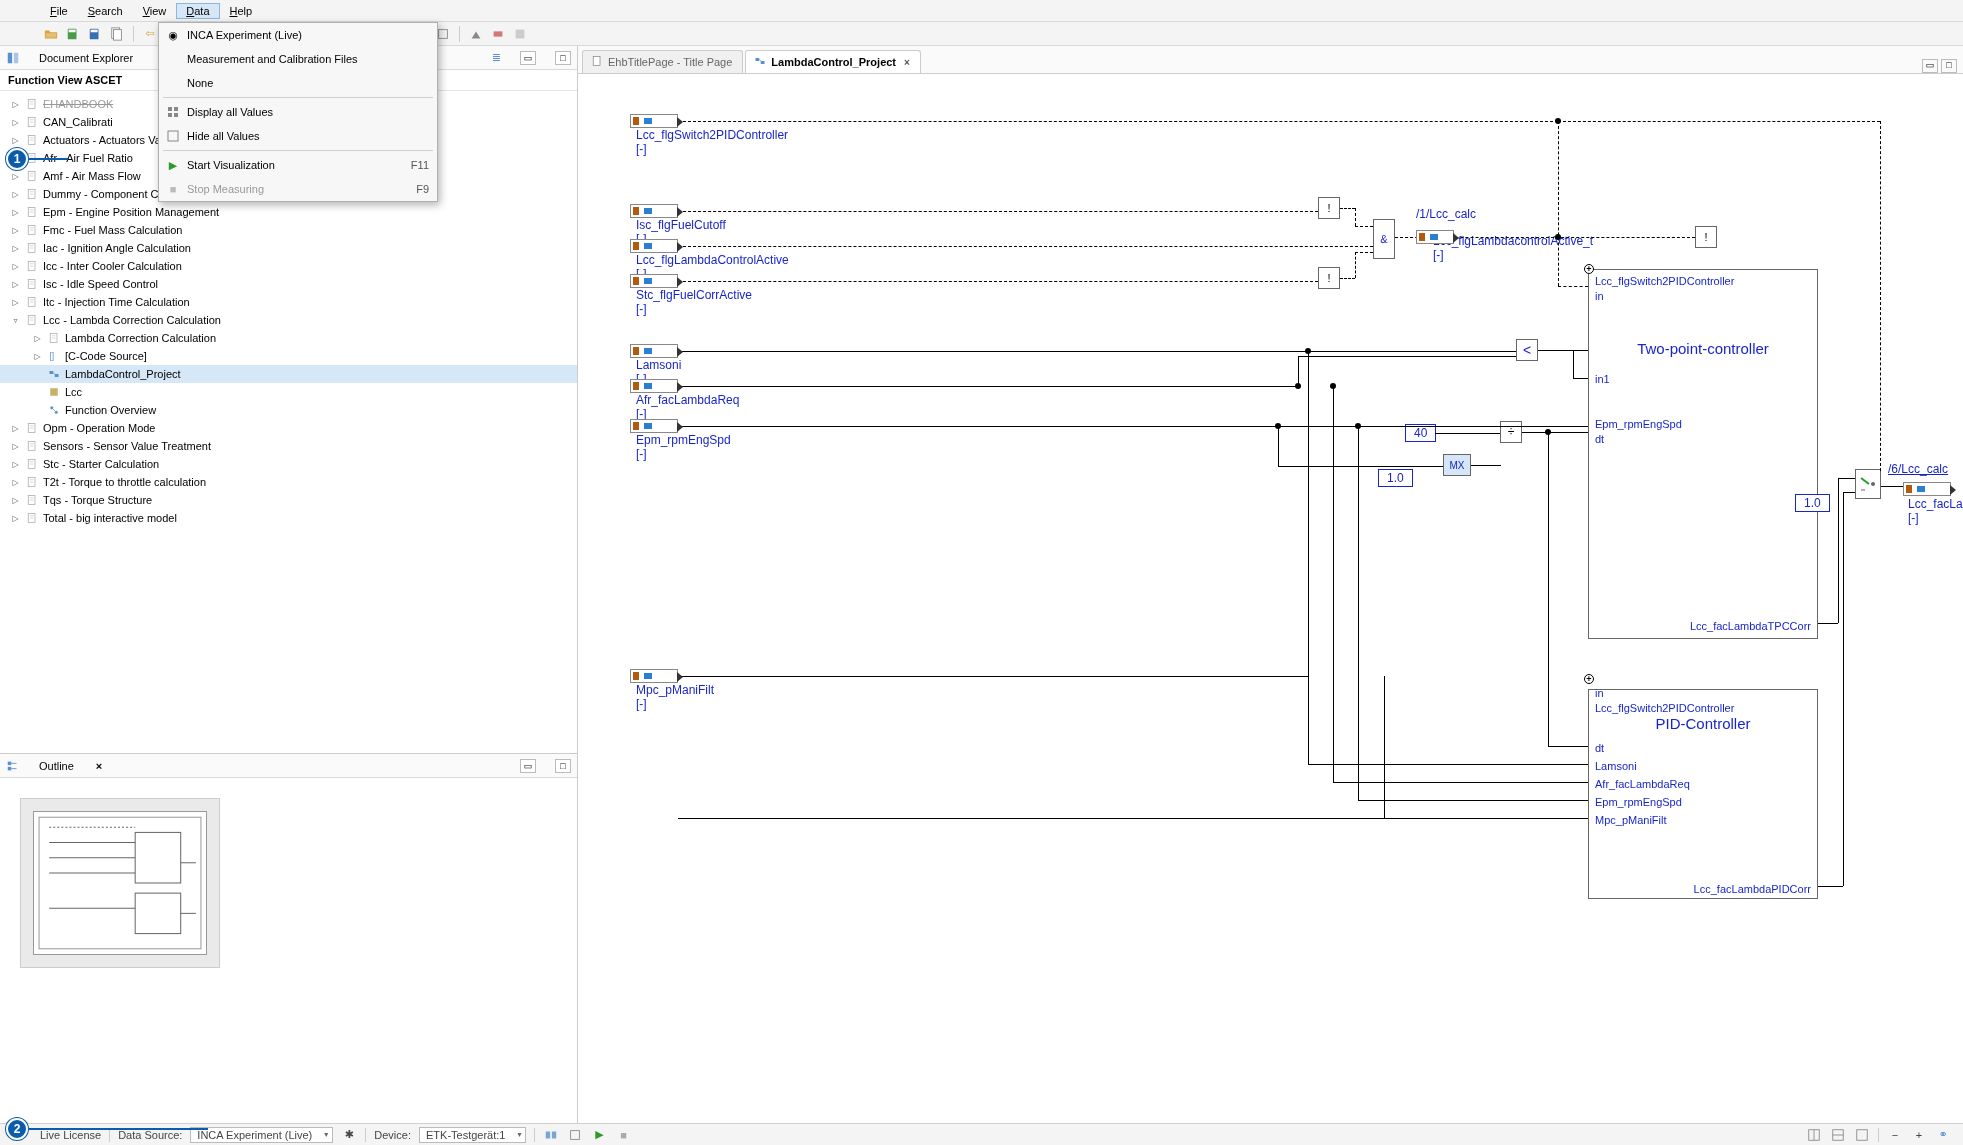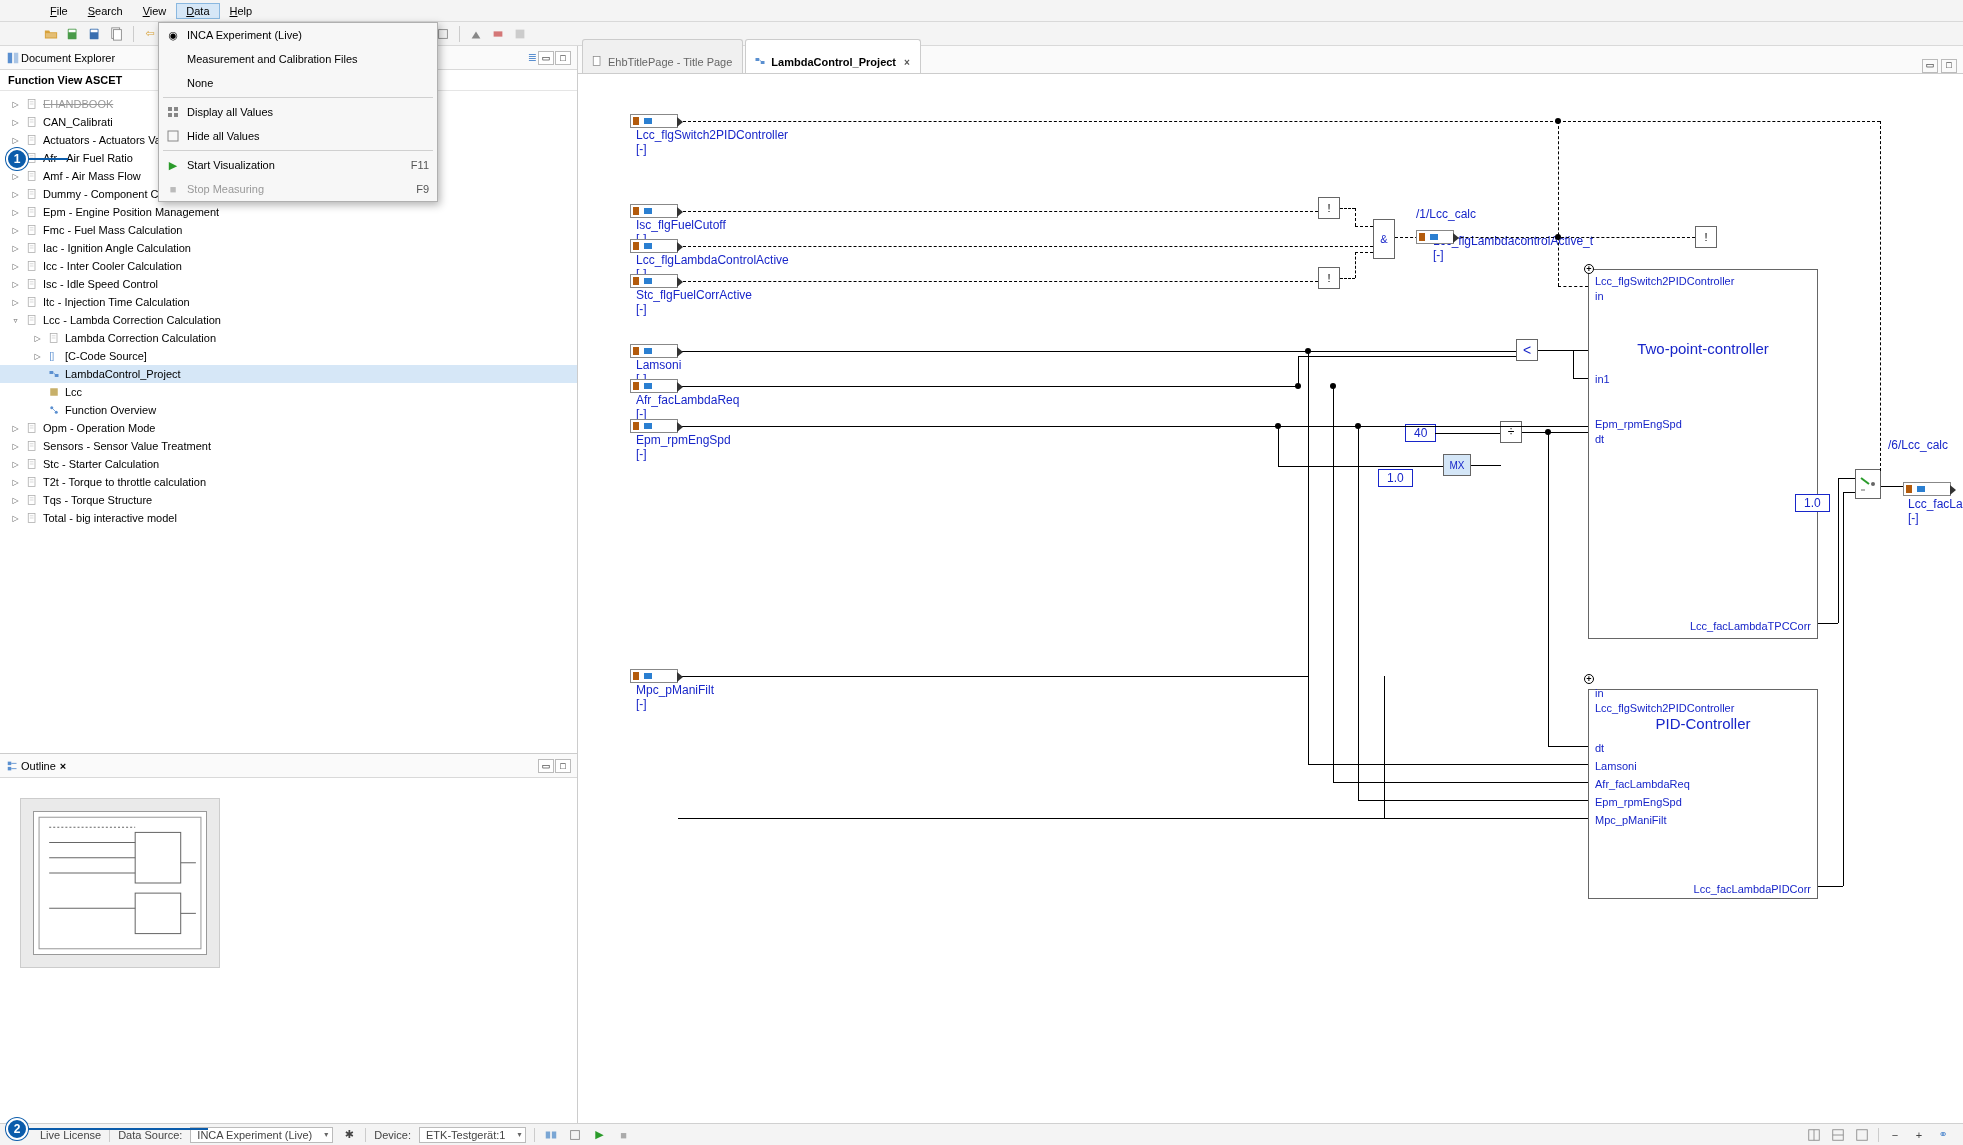--- a/index.html
+++ b/index.html
@@ -15,21 +15,21 @@
 .toolbar { height: 24px; background: #f4f4f4; border-bottom: 1px solid #d9d9d9; display: flex; align-items: center; padding-left: 42px; gap: 4px; }
 .tb-icon { width: 18px; height: 18px; display: inline-flex; align-items: center; justify-content: center; border-radius: 2px; }
 .tb-sep { width: 1px; height: 16px; background: #ccc; margin: 0 3px; }
 
 
 .main { display: flex; height: calc(100% - 22px - 24px - 22px); }
 .left-col { width: 578px; display: flex; flex-direction: column; border-right: 1px solid #ccc; }
 .right-col { flex: 1; display: flex; flex-direction: column; }
 
 
-.panel-head { height: 24px; background: #fafafa; border-bottom: 1px solid #d9d9d9; display: flex; align-items: center; padding: 0 6px; gap: 1px; }
+.panel-head { height: 24px; background: #fafafa; border-bottom: 1px solid #d9d9d9; display: flex; align-items: center; padding: 0 6px; gap: 19px; }
 .panel-head .title { color: #000; }
 .panel-head .icon { width: 14px; height: 14px; }
 .panel-head .spacer { flex: 1; }
 .panel-head .btn { width: 16px; height: 14px; border: 1px solid #bbb; background: #fff; font-size: 9px; line-height: 12px; text-align: center; cursor: default; }
 
 
 .doc-explorer { flex: 1; overflow: auto; }
 .de-title { font-weight: bold; padding: 4px 8px; border-bottom: 1px solid #e5e5e5; }
 .de-filter { padding: 3px 6px; border-bottom: 1px solid #e5e5e5; display: flex; align-items: center; gap: 4px; }
 .de-filter input { flex: 1; border: 1px solid #ccc; padding: 1px 4px; font-size: 11px; color: #888; background: #fff; }
@@ -44,21 +44,21 @@
 .strikeout { text-decoration: line-through; color: #999; }
 
 
 .outline { height: 370px; border-top: 1px solid #ccc; display: flex; flex-direction: column; }
 .outline-body { flex: 1; display: flex; align-items: flex-start; justify-content: flex-start; padding: 20px; background: #fff; }
 .mini { width: 200px; height: 170px; border: 1px solid #ccc; background: #eaeaea; position: relative; padding: 12px; }
 .mini-inner { width: 100%; height: 100%; border: 1px solid #999; background: #fff; position: relative; }
 
 
 .editor-tabs { height: 28px; border-bottom: 1px solid #ccc; display: flex; align-items: flex-end; padding-left: 4px; gap: 0; background: #fafafa; }
-.etab { display: flex; align-items: center; gap: 5px; padding: 15px 10px 4px 8px; border: 1px solid #ccc; border-bottom: none; background: #f0f0f0; border-top-left-radius: 3px; border-top-right-radius: 3px; margin-right: 2px; color: #666; }
+.etab { display: flex; align-items: center; gap: 5px; padding: 4px 10px 4px 8px; border: 1px solid #ccc; border-bottom: none; background: #f0f0f0; border-top-left-radius: 3px; border-top-right-radius: 3px; margin-right: 2px; color: #666; }
 .etab.active { background: #fff; font-weight: 600; color: #000; }
 .etab .close { font-size: 10px; font-weight: bold; color: #555; margin-left: 3px; }
 .etab-spacer { flex: 1; }
 .etab-controls { display: flex; gap: 3px; padding-right: 6px; }
 
 .canvas { flex: 1; background: #fff; position: relative; overflow: hidden; }
 
 
 .port { position: absolute; width: 48px; height: 14px; border: 1px solid #888; background: #fff; }
 .port::before { content: ""; position: absolute; left: 2px; top: 2px; width: 6px; height: 8px; background: #b35b0c; }
@@ -580,21 +580,21 @@
       <div class="val-box" style="left:827px;top:350px;">40</div>
       <div class="val-box" style="left:800px;top:395px;">1.0</div>
       <div class="val-box" style="left:1217px;top:420px;">1.0</div>
 
       <div class="dotp" style="left:1006px;top:190px;">+</div>
       <div class="dotp" style="left:1006px;top:600px;">+</div>
 
       <div class="plabel" style="left:838px;top:133px;">/1/Lcc_calc</div>
       <div class="plabel" style="left:855px;top:160px;">Lcc_flgLambdacontrolActive_t</div>
       <div class="punit" style="left:855px;top:174px;">[-]</div>
-      <div class="plabel" style="left:1310px;top:364px;">/6/Lcc_calc</div>
+      <div class="plabel" style="left:1310px;top:388px;text-decoration:underline;">/6/Lcc_calc</div>
 
       <div class="port" style="left:1325px;top:408px;">
           <span class="blu"></span>
         </div>
       <div class="plabel" style="left:1330px;top:423px;">Lcc_facLambdaCorr</div>
       <div class="punit" style="left:1330px;top:437px;">[-]</div>
 
       <div class="wire dash" style="left:100px;top:47px;width:880px;height:0;"></div>
       <div class="wirev dash" style="left:980px;top:47px;height:165px;"></div>
       <div class="wire dash" style="left:980px;top:47px;width:322px;height:0;"></div>

